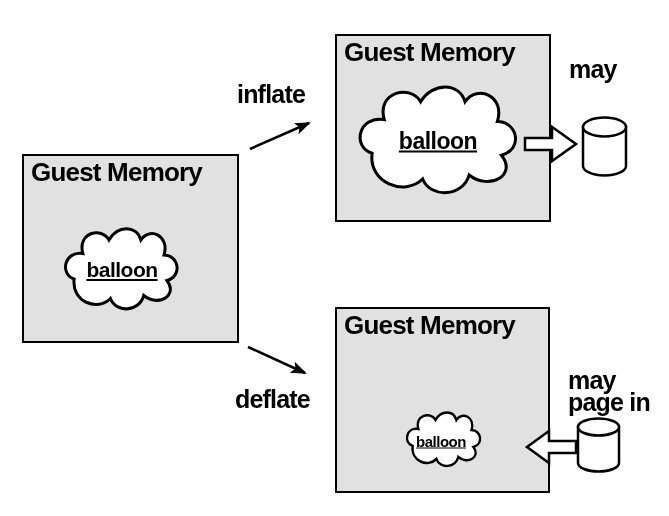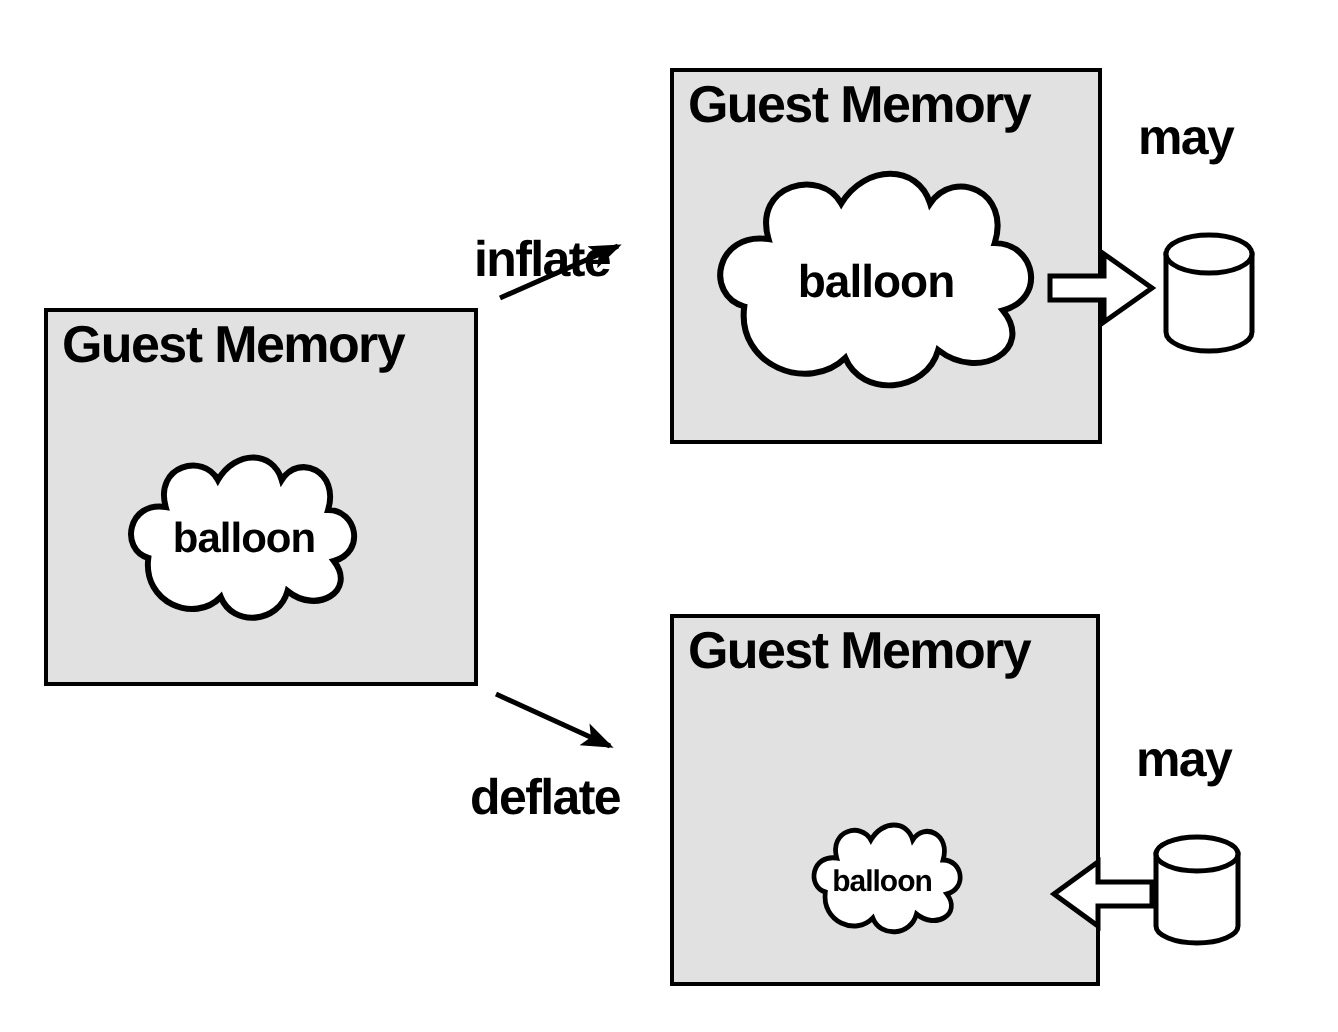--- a/index.html
+++ b/index.html
@@ -33,30 +33,31 @@
     position:absolute;left:0;top:0;width:669px;height:516px;
     pointer-events:none;
   }
   .label{
     position:absolute;
     font-weight:bold;
     color:var(--outline,#000);
     letter-spacing:-0.8px;
     white-space:nowrap;
   }
-  .lbl-inflate{left:237px;top:82px;font-size:25px;line-height:25px;margin-top:36px;}
+  .lbl-inflate{left:237px;top:82px;font-size:25px;line-height:25px;}
   .lbl-deflate{left:235px;top:387px;font-size:25px;line-height:25px;}
   .lbl-pageout{left:569px;top:58px;font-size:25px;line-height:22px;}
   .lbl-pagein{left:568px;top:369px;font-size:25px;line-height:22px;}
   .balloon-label{
     position:absolute;
     transform:translate(-50%,-50%);
     font-weight:bold;
     letter-spacing:-0.5px;
     color:var(--outline,#000);
+    text-decoration:underline;
   }
   .bl-source{left:122px;top:270px;font-size:21px;}
   .bl-inflated{left:438px;top:141px;font-size:23px;}
   .bl-deflated{left:441px;top:441px;font-size:15px;}
 </style>
 </head>
 <body>
 
 <div class="canvas">
 
@@ -121,15 +122,16 @@
   <span class="balloon-label bl-deflated">balloon</span>
 
   <div class="label lbl-inflate">inflate</div>
   <div class="label lbl-deflate">deflate</div>
 
   <div class="label lbl-pageout">
     <div>may</div>
   </div>
   <div class="label lbl-pagein">
     <div>may</div>
+    <div>page in</div>
   </div>
 
 </div>
 
 </body></html>

